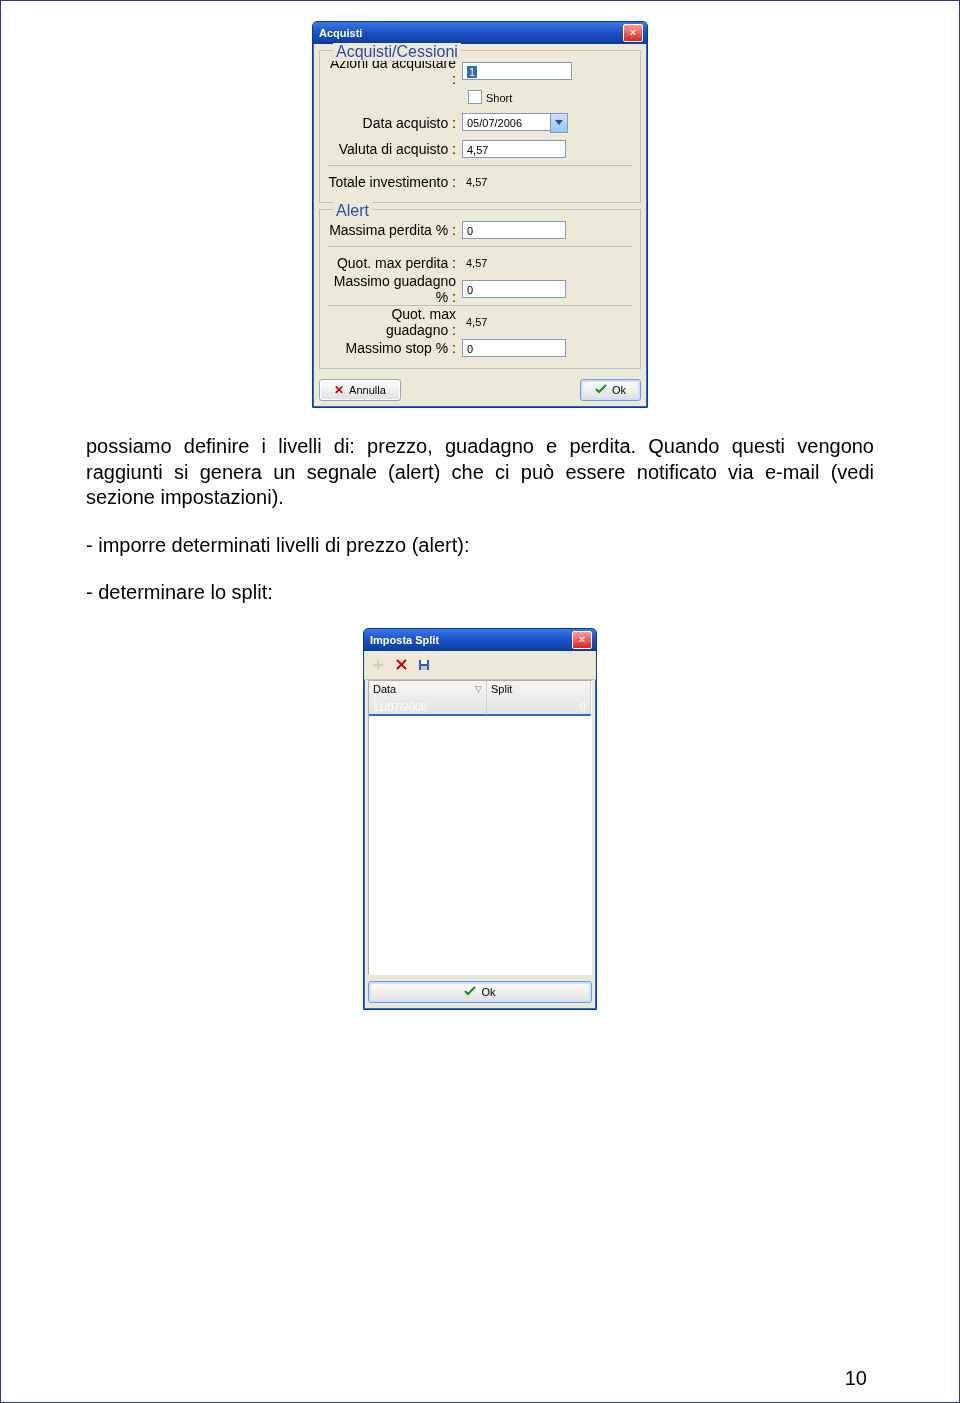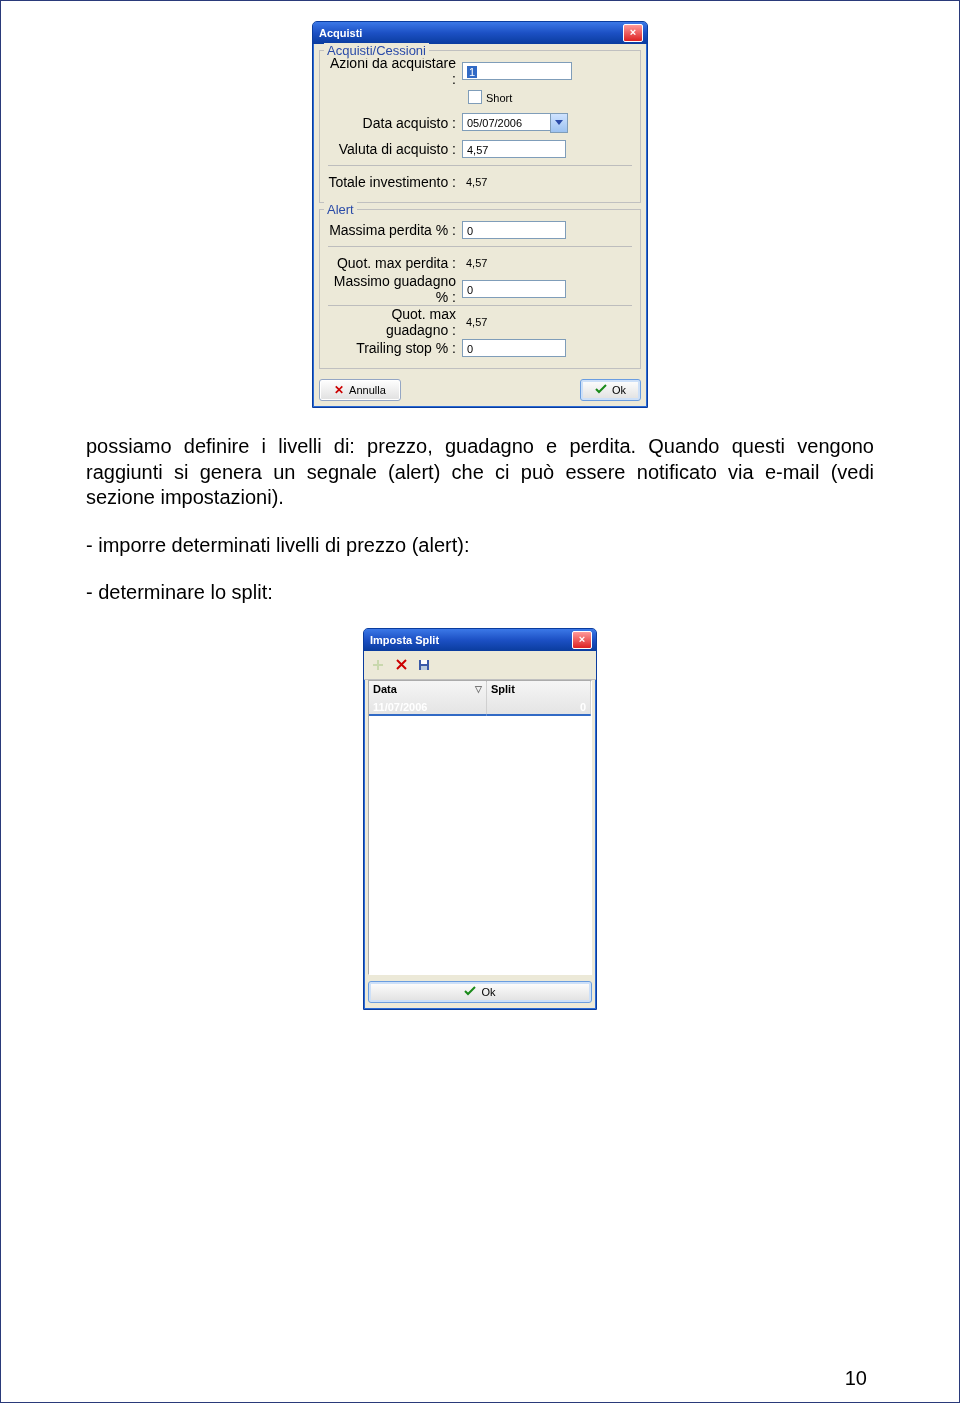--- a/index.html
+++ b/index.html
@@ -53,25 +53,25 @@
   .groupbox {
     border: 1px solid #c0c0c0;
     margin: 6px 6px 4px 6px;
     padding: 8px 6px 6px 6px;
     position: relative;
     background: #ece9d8;
   }
   .groupbox .legend {
     position: absolute;
     top: -8px;
-    left: 4px;
+    left: 13px;
     background: #ece9d8;
     padding: 0 3px;
     color: #2a4ba8;
-    font-size: 13px;
+    font-size: 16px;
   }
   .row {
     display: flex;
     align-items: center;
     height: 24px;
     margin-bottom: 2px;
   }
   .row .label {
     flex: 0 0 130px;
     text-align: right;
@@ -203,21 +203,20 @@
   .trow {
     display: flex;
     height: 17px;
     align-items: center;
   }
   .trow.header { background: #ece9d8; border-bottom: 1px solid #c0c0c0; }
   .tcell {
     padding: 19px 4px;
     border-right: 1px solid #d8d8d8;
     box-sizing: border-box;
-    font-weight: bold;
   }
   .tcell.c1 { flex: 0 0 118px; }
   .tcell.c2 { flex: 1; text-align: right; }
   .trow.header .tcell { background: linear-gradient(to bottom, #fefefe, #e4e4e4); border-right: 1px solid #c0c0c0; display:flex; justify-content:space-between; align-items:center;}
   .trow.sel { background: #316ac5; color: #fff; }
   .trow.sel .tcell { border-right-color: rgba(255,255,255,0.25); }
   .sorticon { font-size: 9px; color: #777; }
   .win2 .btnrow2 {
     padding: 6px 4px;
   }
@@ -298,21 +297,21 @@
       <div class="row">
         <div class="label">Massimo guadagno % :</div>
         <div class="inputlike" style="width:104px">0</div>
       </div>
       <div class="divider"></div>
       <div class="row">
         <div class="label">Quot. max guadagno :</div>
         <div class="readonly">4,57</div>
       </div>
       <div class="row">
-        <div class="label">Trailing stop % :</div>
+        <div class="label">Massimo stop % :</div>
         <div class="inputlike" style="width:104px">0</div>
       </div>
     </div>
 
     <div class="btnrow">
       <div class="btn">
         <span class="x-icon">✕</span>
         <span>Annulla</span>
       </div>
       <div class="btn ok">

